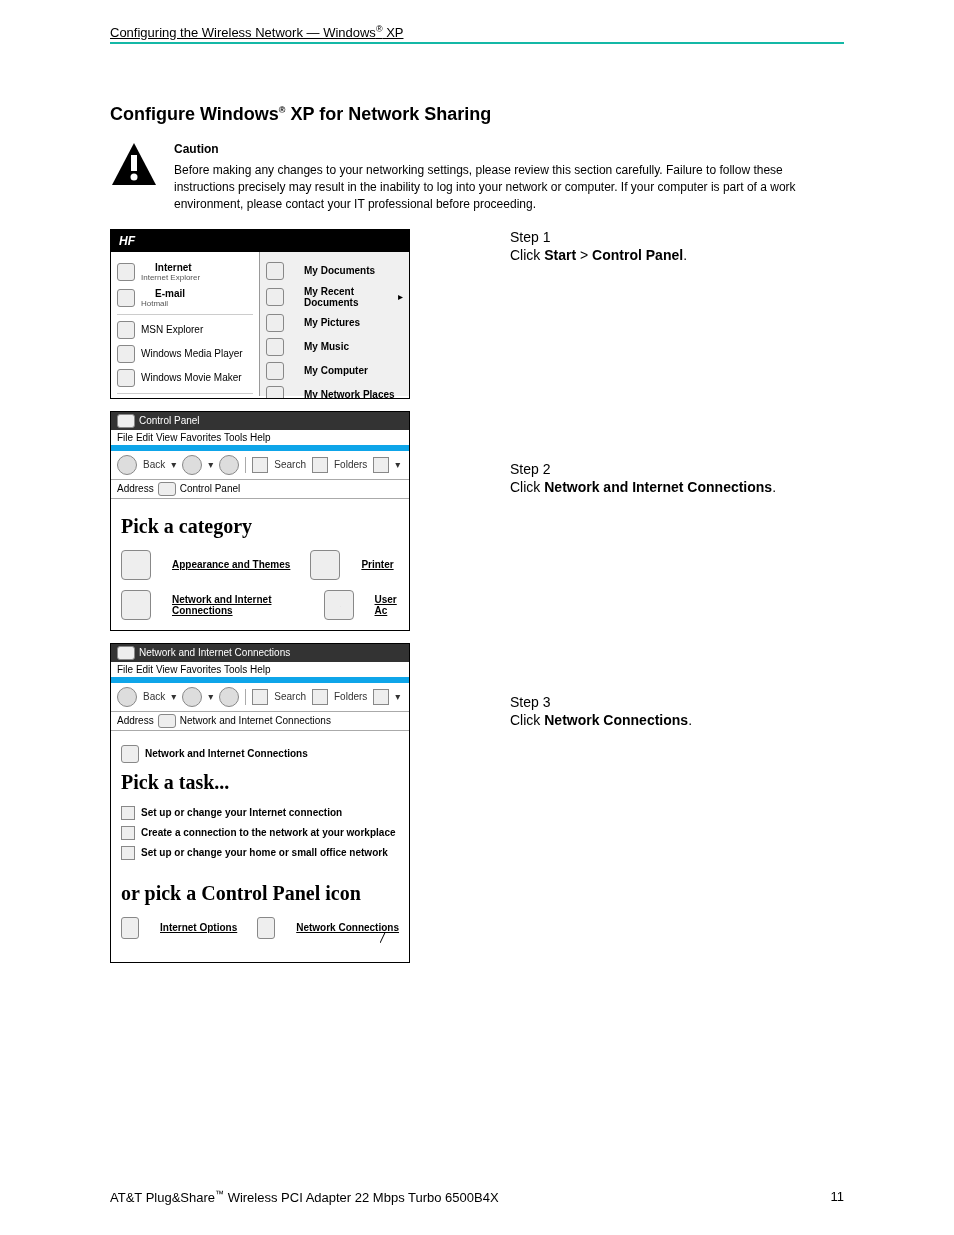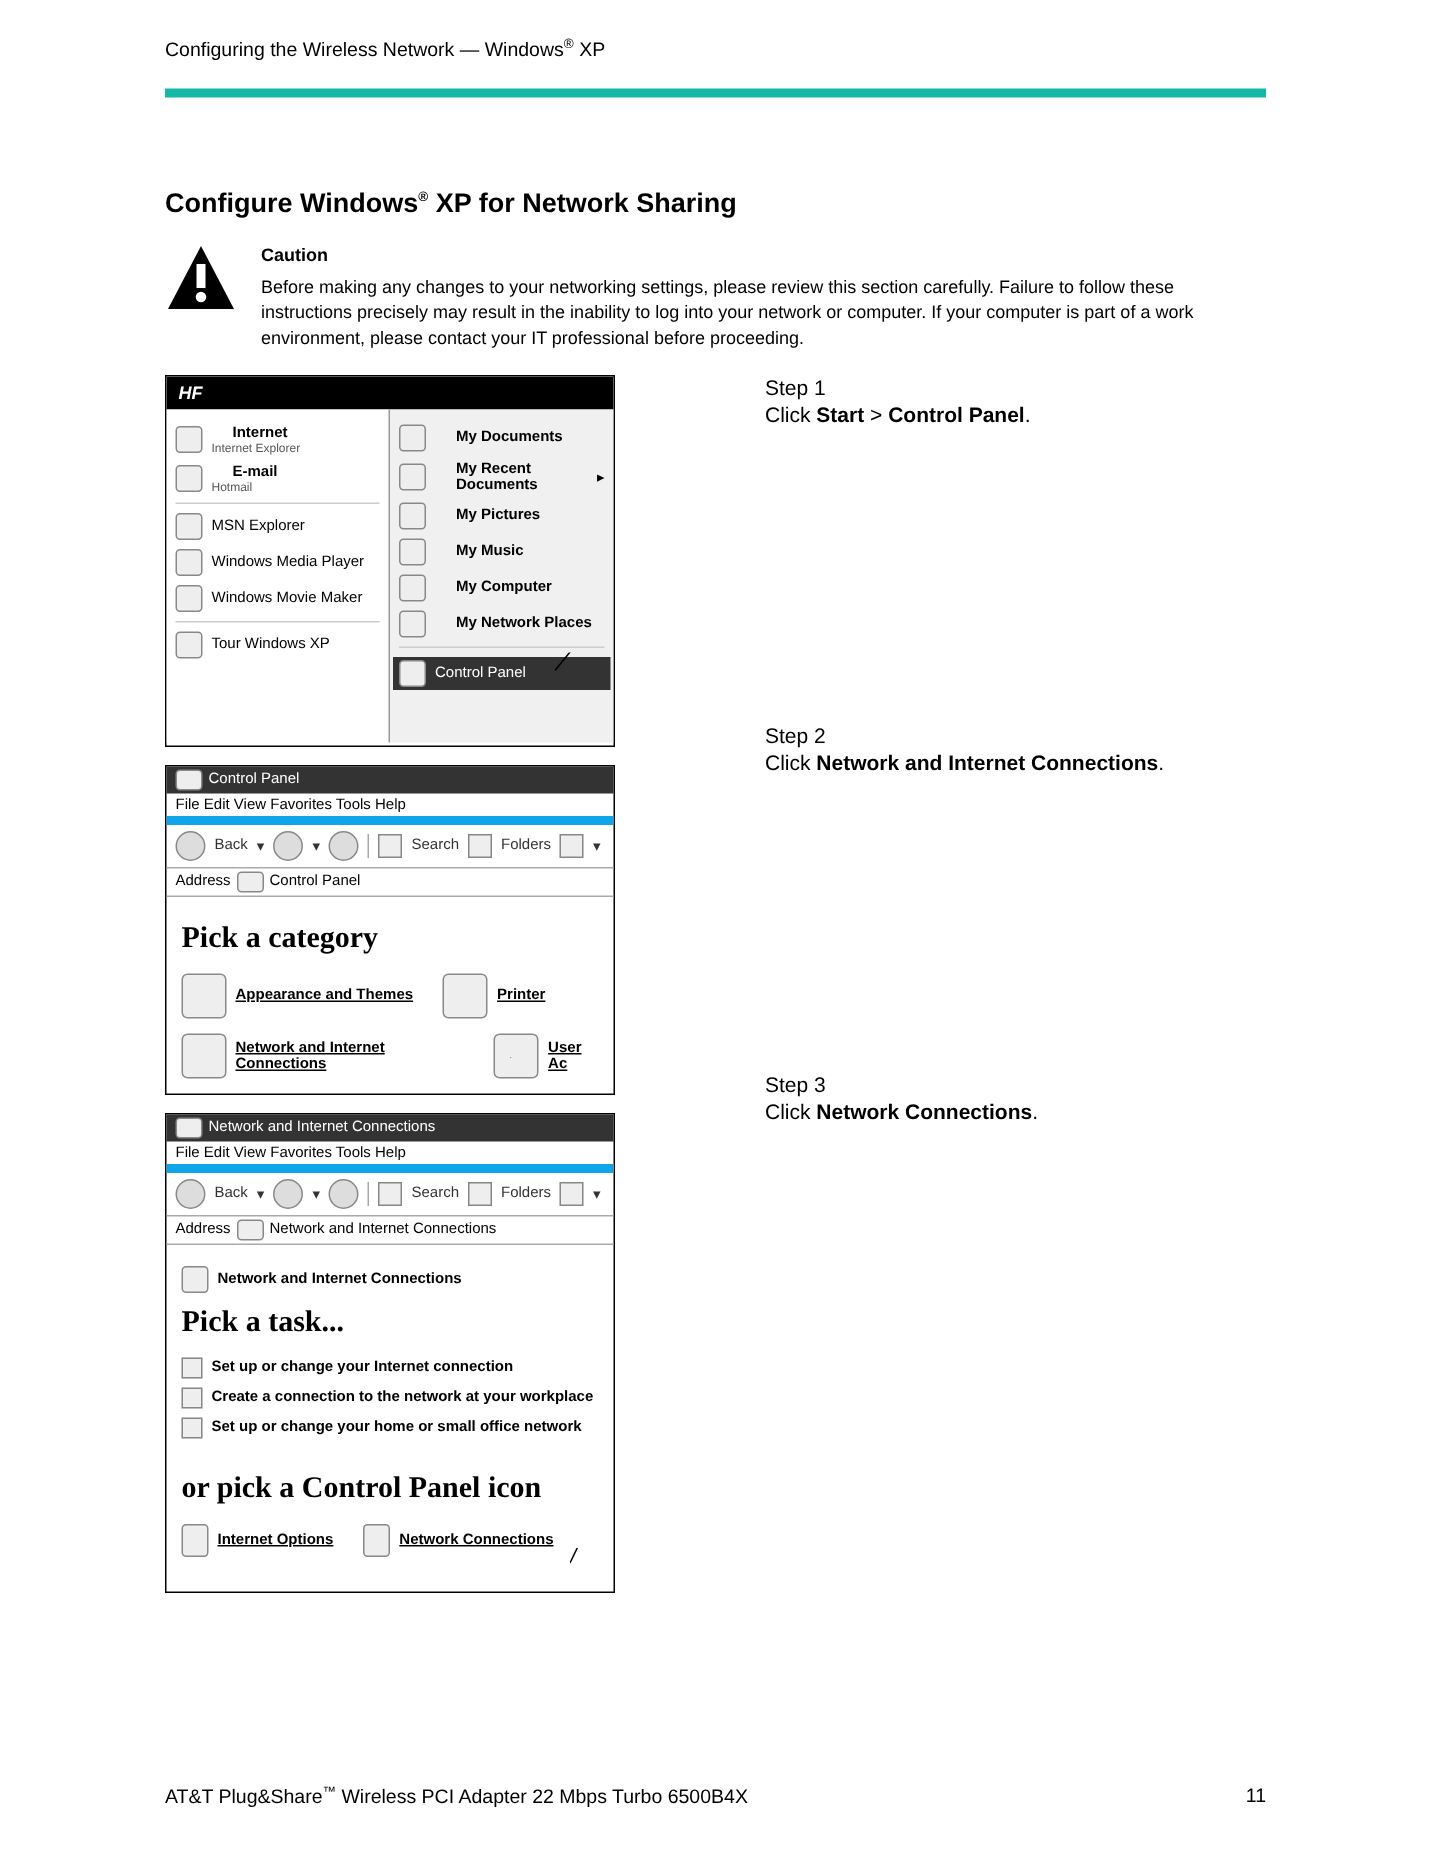--- a/index.html
+++ b/index.html
@@ -1,30 +1,30 @@
 <!DOCTYPE html>
 <html><head>
 <meta charset="utf-8">
 <style>
   html,body{margin:0;padding:0;background:#fff;color:#000;font-family:Arial,Helvetica,sans-serif;}
   .page{width:954px;height:1235px;position:relative;padding:24px 110px 0 110px;box-sizing:border-box;}
-  .hdr-line{font-size:13px;border-bottom:6px solid #14b8a6;padding-bottom:19px;}
+  .hdr-line{font-size:13px;border-bottom:2px solid #14b8a6;padding-bottom:2px;text-decoration:underline;}
   .tabs-line{font-size:12px;padding-top:4px;color:#888;}
   .tabs-line .active{color:#000;font-weight:bold;}
   .sup{font-size:9px;vertical-align:super;}
   h2.main-title{font-size:18px;font-weight:bold;margin:60px 0 16px 0;}
   .caution-block{display:flex;align-items:flex-start;gap:16px;margin-bottom:16px;}
   .warn-icon{flex:0 0 48px;}
   .caution-text{font-size:12px;line-height:1.4;}
   .caution-text .caution-hdr{font-weight:bold;display:block;margin-bottom:4px;}
   .step-area{position:relative;}
   .shot{width:300px;background:#fff;border:1px solid #000;font-size:10px;color:#000;box-sizing:border-box;}
 
   
-  .shot1{height:248px;overflow:hidden;}
+  .shot1{height:170px;overflow:hidden;}
   .sm-top{background:#000;color:#fff;font-style:italic;font-weight:bold;padding:4px 8px;font-size:12px;}
   .sm-body{display:flex;height:calc(100% - 24px);}
   .sm-left{width:50%;background:#fff;border-right:1px solid #999;padding:4px 6px;box-sizing:border-box;}
   .sm-right{width:50%;background:#f0f0f0;padding:4px 6px;box-sizing:border-box;}
   .sm-item{display:flex;align-items:center;gap:6px;margin:6px 0;}
   .sm-item strong{font-weight:bold;margin-left:14px;}
   .sm-sub{font-size:8px;color:#555;}
   .sm-sep{border-top:1px solid #ccc;margin:6px 0;}
   .sm-right .hl{background:#333;color:#fff;padding:2px 4px;margin:2px -4px;display:flex;align-items:center;gap:6px;}
   .ic{width:16px;height:16px;border:1px solid #888;border-radius:3px;background:#eee;display:inline-block;flex:0 0 16px;}
@@ -32,21 +32,21 @@
   
   .shot2{height:220px;}
   .shot3{height:320px;}
   .win-title{background:#333;color:#fff;font-size:10px;padding:2px 6px;display:flex;align-items:center;gap:4px;}
   .win-menu{font-size:10px;padding:2px 6px;border-bottom:6px solid #0ea5e9;color:#000;}
   .win-tool{font-size:10px;padding:4px 6px;border-bottom:1px solid #aaa;display:flex;align-items:center;gap:6px;color:#333;}
   .win-addr{font-size:10px;padding:2px 6px;border-bottom:1px solid #aaa;display:flex;align-items:center;gap:4px;}
   .win-body{padding:10px;}
   .pick-h{font-family:Georgia,serif;font-size:20px;font-weight:bold;margin:6px 0 12px 0;}
   .cat-row{display:flex;gap:20px;margin:10px 0;}
-  .cat{display:flex;align-items:center;gap:6px;font-size:10px;}
+  .cat{display:flex;align-items:center;gap:21px;font-size:10px;}
   .cat .lnk{font-weight:bold;text-decoration:underline;}
   .bigic{width:28px;height:28px;border:1px solid #888;border-radius:4px;background:#eee;flex:0 0 28px;}
   .task-item{display:flex;align-items:center;gap:6px;font-size:10px;font-weight:bold;margin:6px 0;}
   .arrow-ic{width:12px;height:12px;border:1px solid #888;background:#eee;flex:0 0 12px;}
   .nic-head{display:flex;align-items:center;gap:6px;font-size:10px;font-weight:bold;margin:4px 0 8px 0;}
 
   .step-col{position:absolute;left:400px;width:320px;font-size:14px;}
   .step-col .step-title{font-weight:normal;}
   .step-col p{margin:2px 0 0 0;}
   .step1{top:0;}

